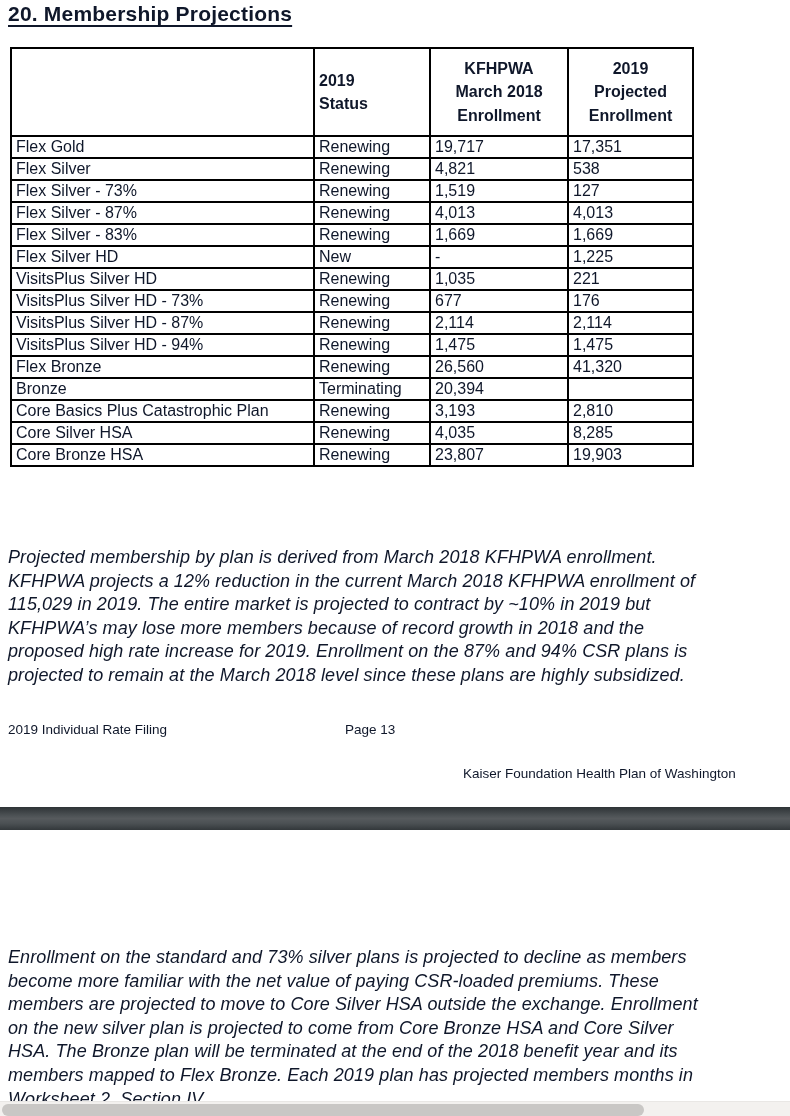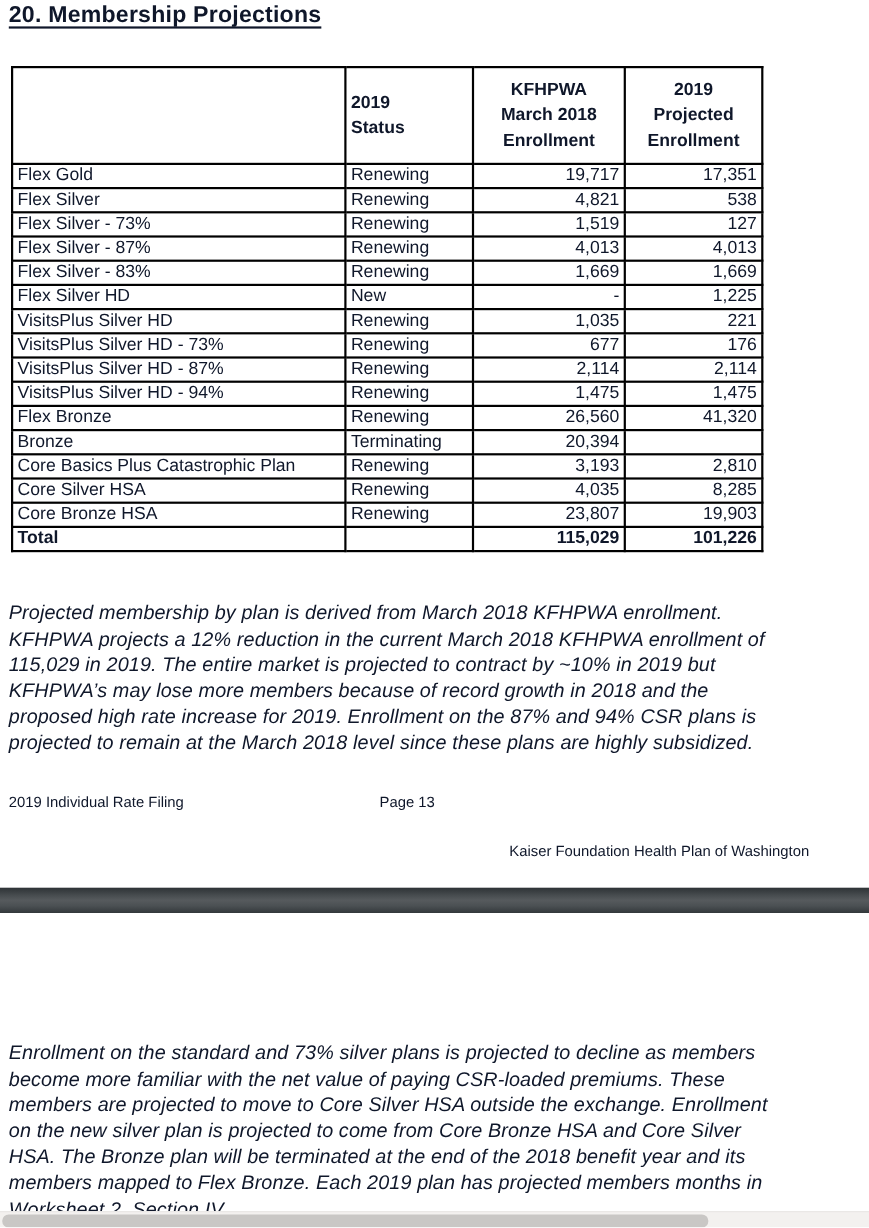--- a/index.html
+++ b/index.html
@@ -20,21 +20,21 @@
     font-size: 21px;
     font-weight: bold;
     text-decoration: underline;
     text-decoration-thickness: 2px;
     text-underline-offset: 4px;
     letter-spacing: 0.2px;
   }
   table.mem-table {
     position: absolute;
     left: 10px;
-    top: 60px;
+    top: 47px;
     width: 682px;
     border-collapse: collapse;
     table-layout: fixed;
     padding-left: 16px;
   }
   .mem-table th, .mem-table td {
     border: 2px solid #000000;
     font-size: 16px;
     padding: 0 4px;
     height: 22px;
@@ -45,21 +45,21 @@
     height: 88px;
     font-weight: bold;
     white-space: pre-line;
     line-height: 1.45;
   }
   .mem-table th.h-plan { }
   .mem-table th.h-status { text-align: left; vertical-align: middle; }
   .mem-table th.h-num { text-align: center; }
   .mem-table td.c-plan { text-align: left; white-space: nowrap; }
   .mem-table td.c-status { text-align: left; white-space: nowrap; }
-  .mem-table td.c-num { text-align: right; white-space: nowrap; }
+  .mem-table td.c-num { white-space: nowrap; }
   .mem-table tr.total-row td { font-weight: bold; }
   .para {
     position: absolute;
     left: 8px;
     width: 772px;
     margin: 0;
     font-size: 18px;
     line-height: 23.6px;
     white-space: pre-line;
     letter-spacing: 0.1px;
@@ -209,26 +209,20 @@
         <td class="c-status">Renewing</td>
         <td class="c-num">4,035</td>
         <td class="c-num">8,285</td>
       </tr>
       <tr>
         <td class="c-plan">Core Bronze HSA</td>
         <td class="c-status">Renewing</td>
         <td class="c-num">23,807</td>
         <td class="c-num">19,903</td>
       </tr>
-      <tr class="total-row">
-        <td class="c-plan">Total</td>
-        <td class="c-status"></td>
-        <td class="c-num">115,029</td>
-        <td class="c-num">101,226</td>
-      </tr>
     </tbody>
   </table>
 
   <p class="para para-1">Projected membership by plan is derived from March 2018 KFHPWA enrollment.
 KFHPWA projects a 12% reduction in the current March 2018 KFHPWA enrollment of
 115,029 in 2019. The entire market is projected to contract by ~10% in 2019 but
 KFHPWA’s may lose more members because of record growth in 2018 and the
 proposed high rate increase for 2019. Enrollment on the 87% and 94% CSR plans is
 projected to remain at the March 2018 level since these plans are highly subsidized.</p>
 

